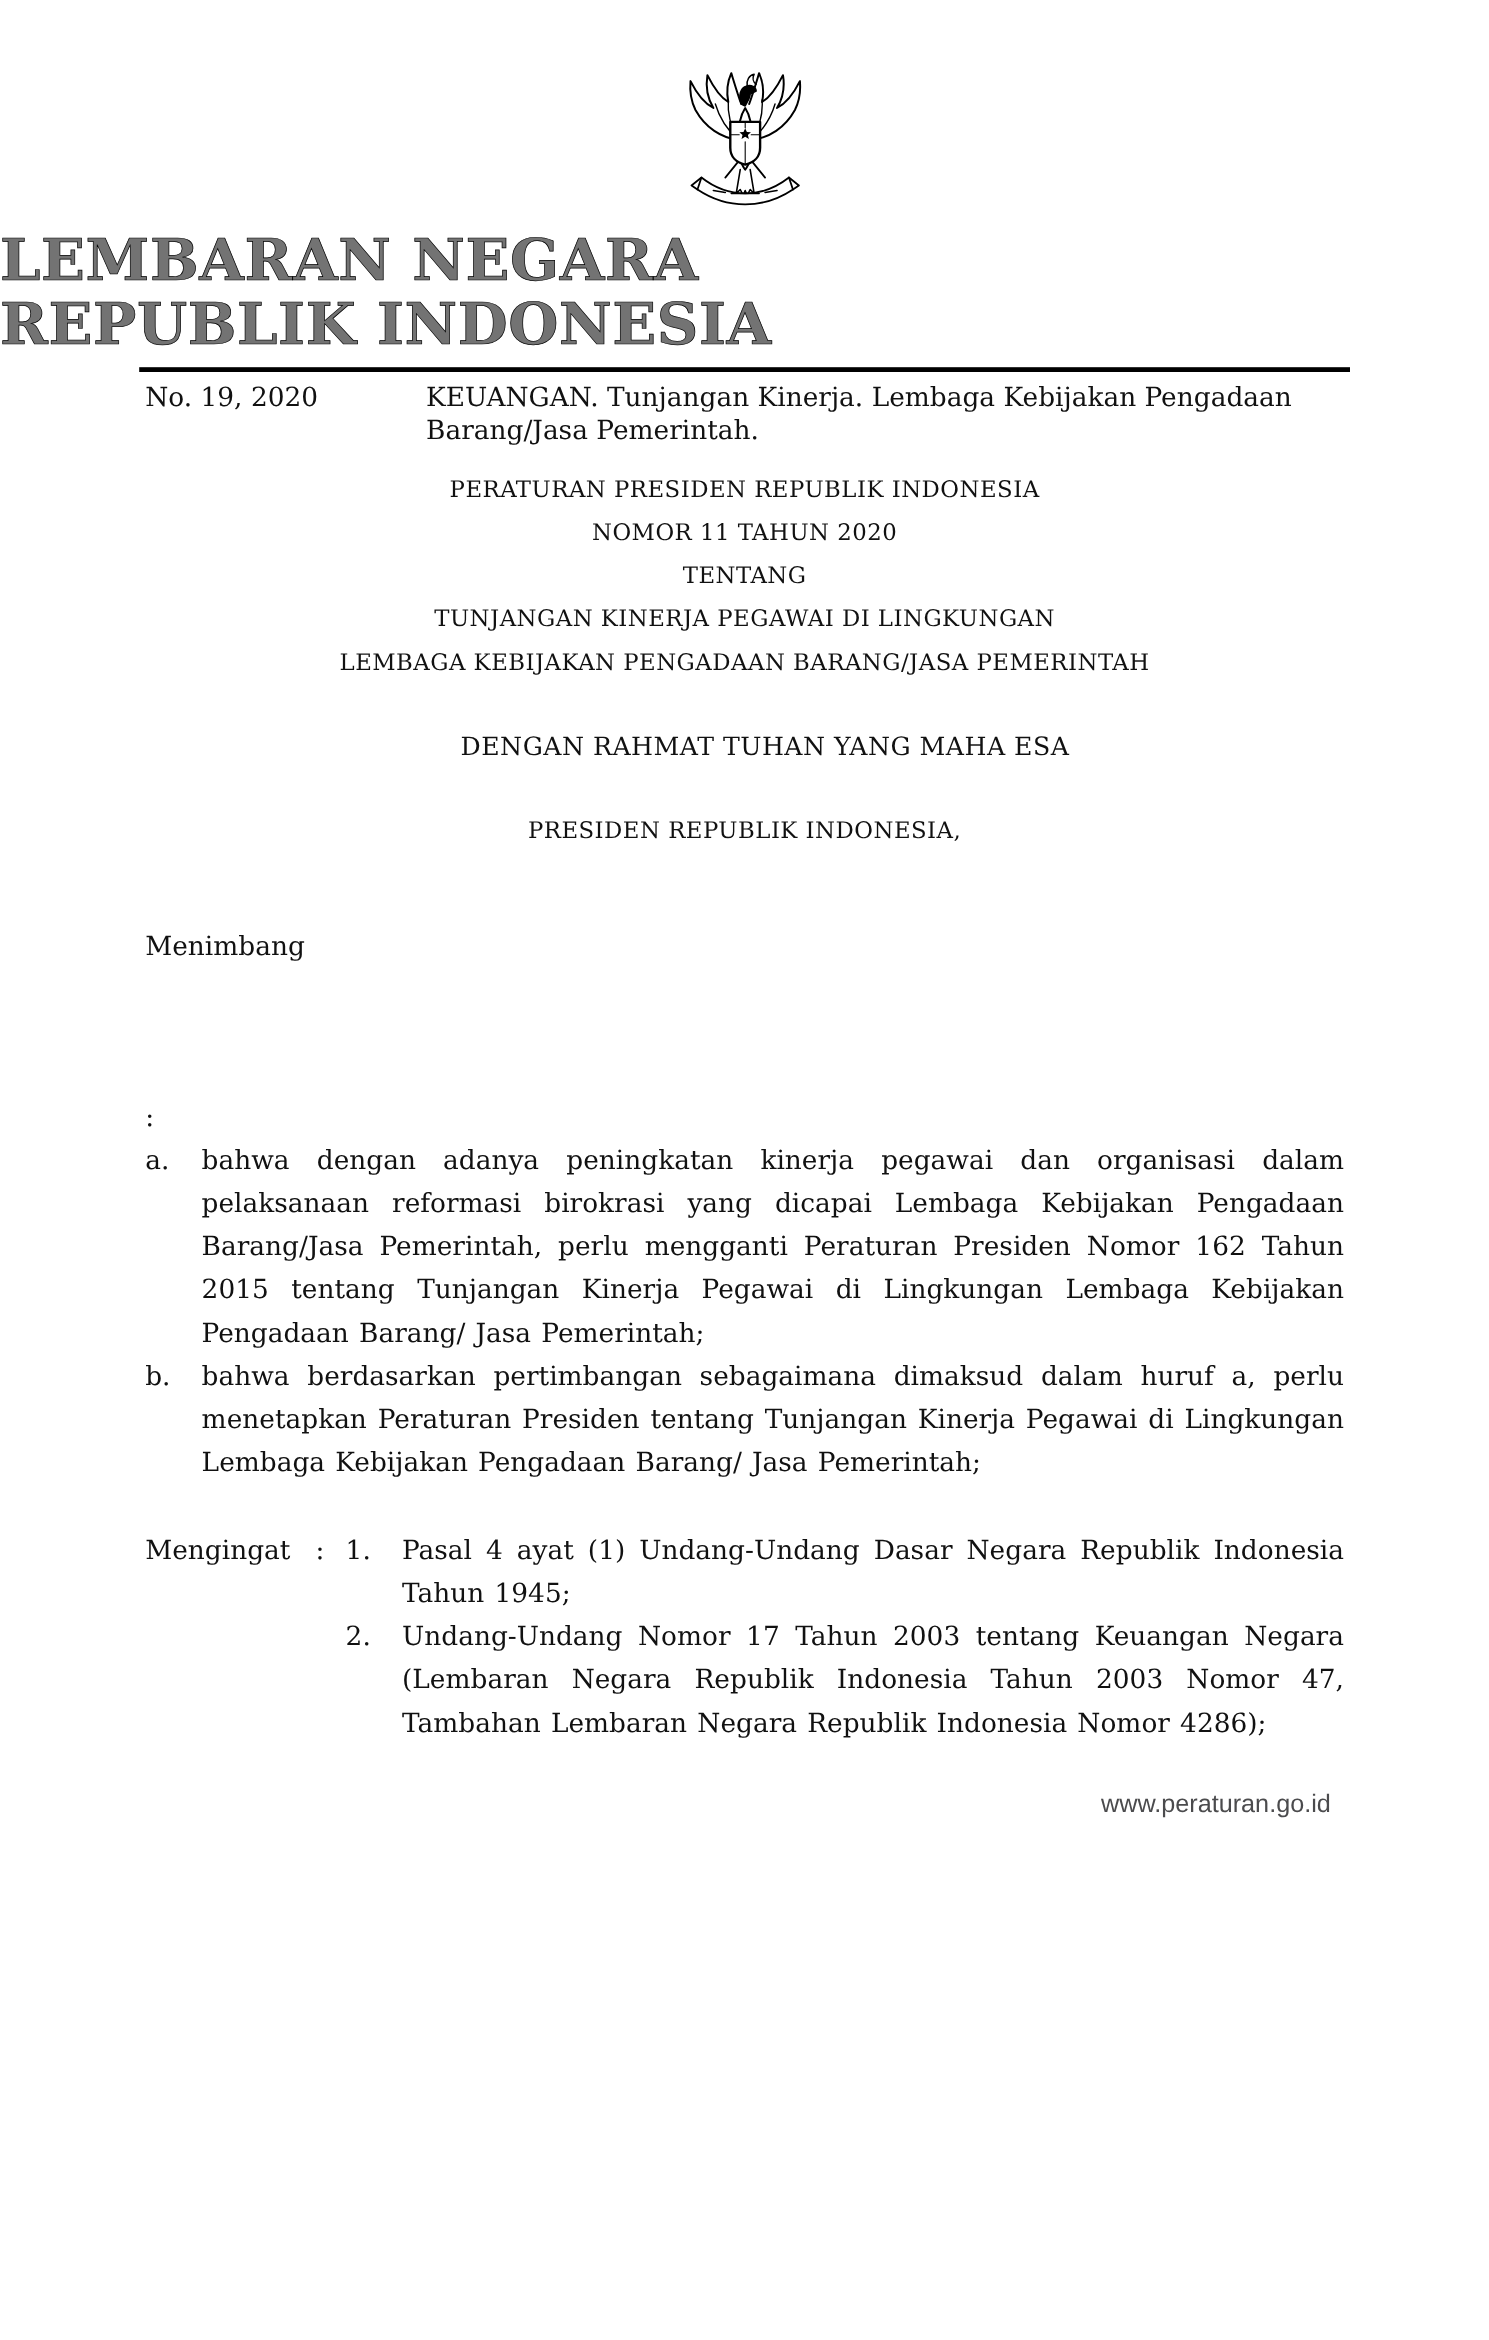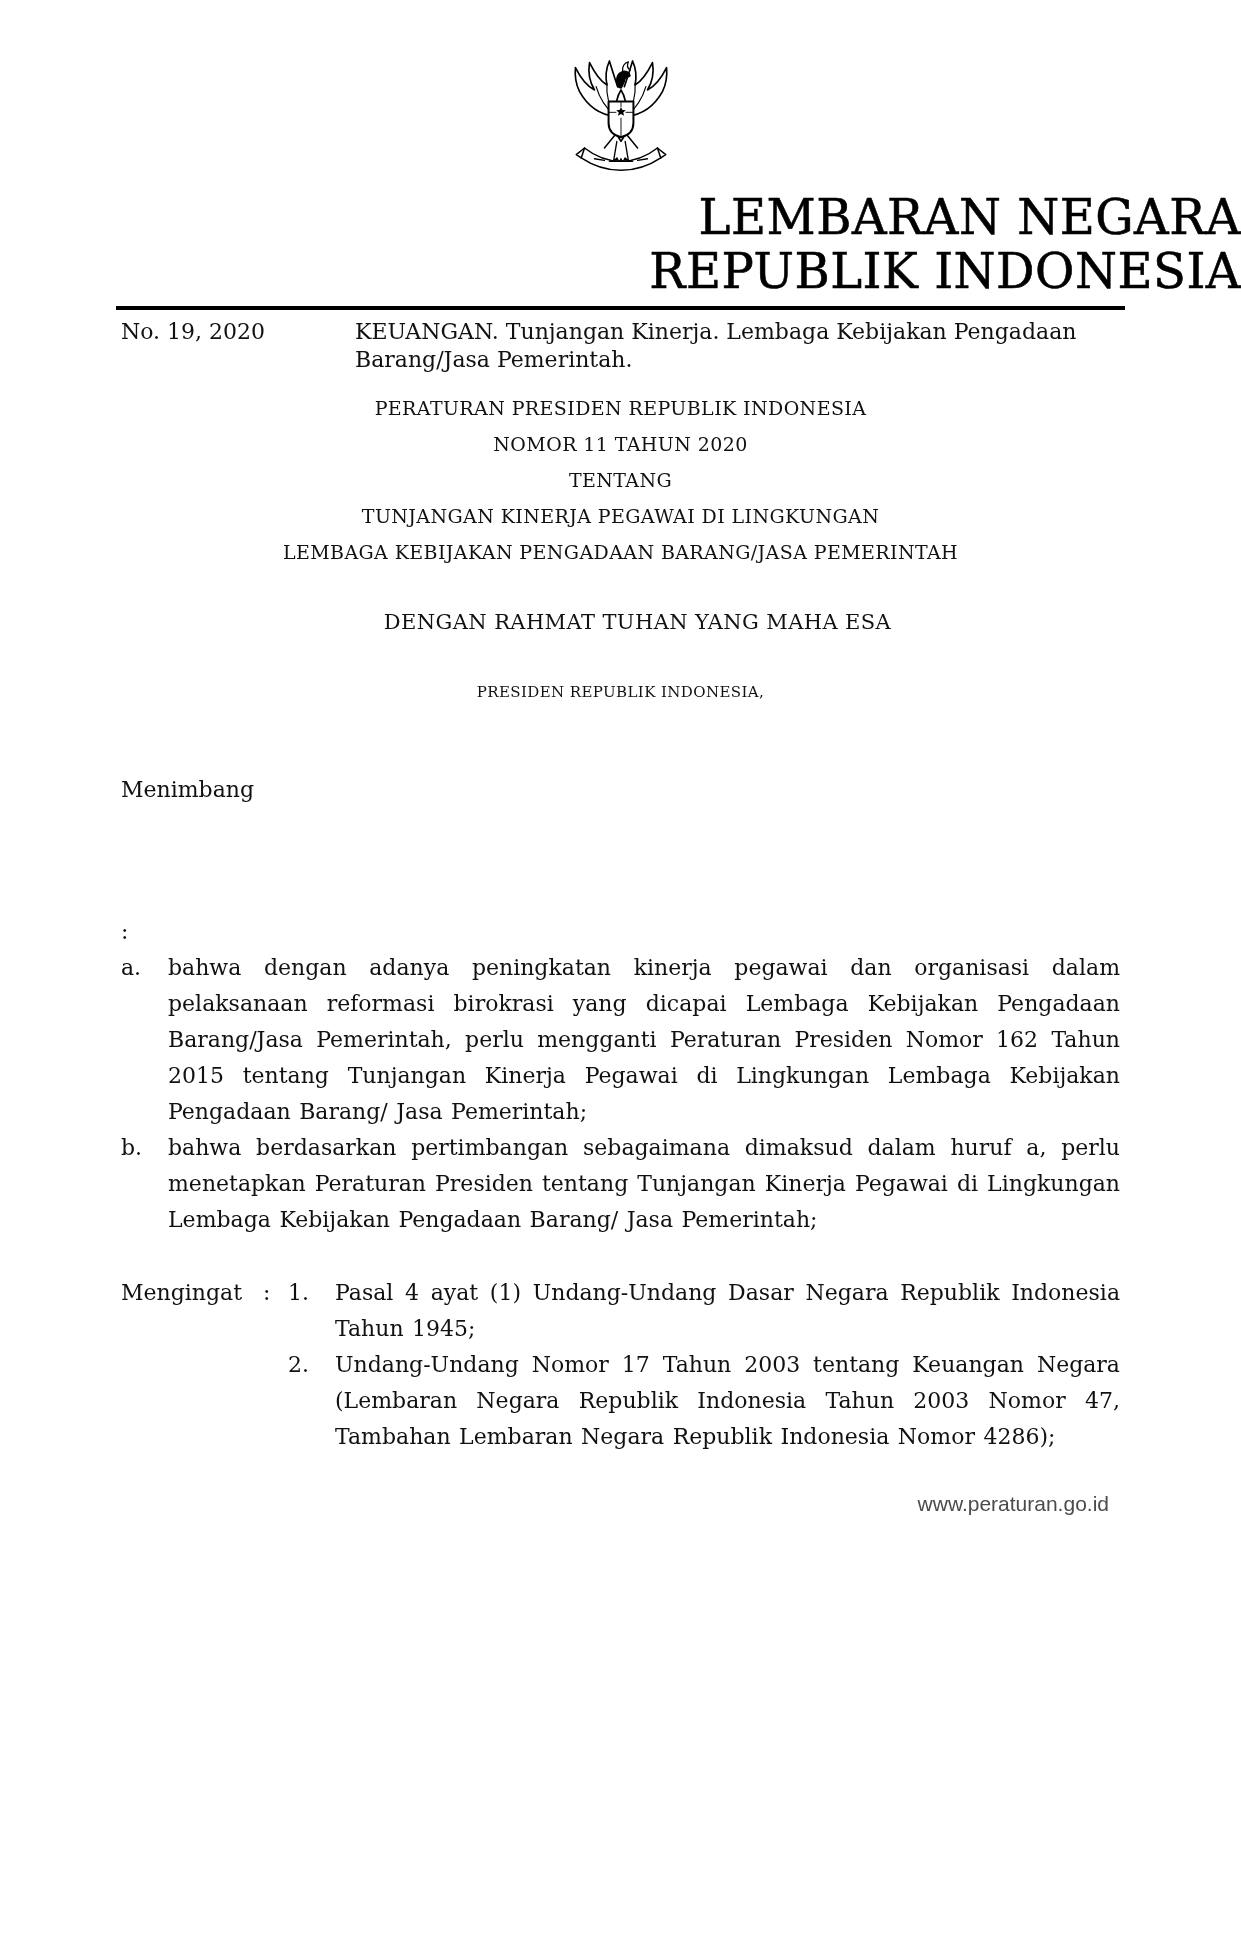--- a/index.html
+++ b/index.html
@@ -4,31 +4,31 @@
 <style>
   * { box-sizing: border-box; }
   html, body { margin: 0; padding: 0; background: #ffffff; }
   .page {
     width: 1241px; height: 1950px; position: relative; overflow: hidden;
     background: #ffffff; color: #111;
     font-family: "DejaVu Serif", "Liberation Serif", serif;
   }
   .emblem-wrap { padding-top: 50px; text-align: center; }
   .masthead {
-    margin: 8px 0 0; text-align: right; color: #000000;
-    font-size: 48px; line-height: 54px; font-weight: 400;
+    margin: 8px 0 0; text-align: left; color: #737373;
+    font-size: 48px; line-height: 54px; font-weight: 700;
     letter-spacing: 0.5px; -webkit-text-stroke: 0.6px #000;
   }
   .rule { height: 4px; background: #000; margin: 8px 116px 0 116px; }
   .header-row { display: flex; margin: 8px 121px 0 121px; font-size: 22px; line-height: 28px; }
   .doc-number { flex: 0 0 234px; }
   .doc-subject { flex: 1 1 auto; }
   .heading { margin-top: 16px; text-align: center; font-size: 19px; line-height: 36px; letter-spacing: 0.4px; }
   .invocation { margin-top: 34px; text-align: center; font-size: 21px; line-height: 36px; letter-spacing: 0.4px; padding-left: 34px; }
-  .issuer { margin-top: 34px; text-align: center; font-size: 15px; line-height: 36px; letter-spacing: 0.4px; }
+  .issuer { margin-top: 34px; text-align: center; font-size: 19px; line-height: 36px; letter-spacing: 0.4px; }
   .clause { display: flex; margin: 0 121px; font-size: 22px; line-height: 36px; }
   .clause.menimbang { margin-top: 62px; flex-direction: column; }
   .clause.mengingat { margin-top: 37px; }
   .clause-label { flex: 0 0 142px; }
   .clause-colon { flex: 0 0 25px; }
   .clause-items { flex: 1 1 auto; }
   .clause-item { display: flex; }
   .clause-marker { flex: 0 0 47px; }
   .clause-text { flex: 1 1 auto; text-align: justify; word-spacing: 1.5px; }
   .footer {

